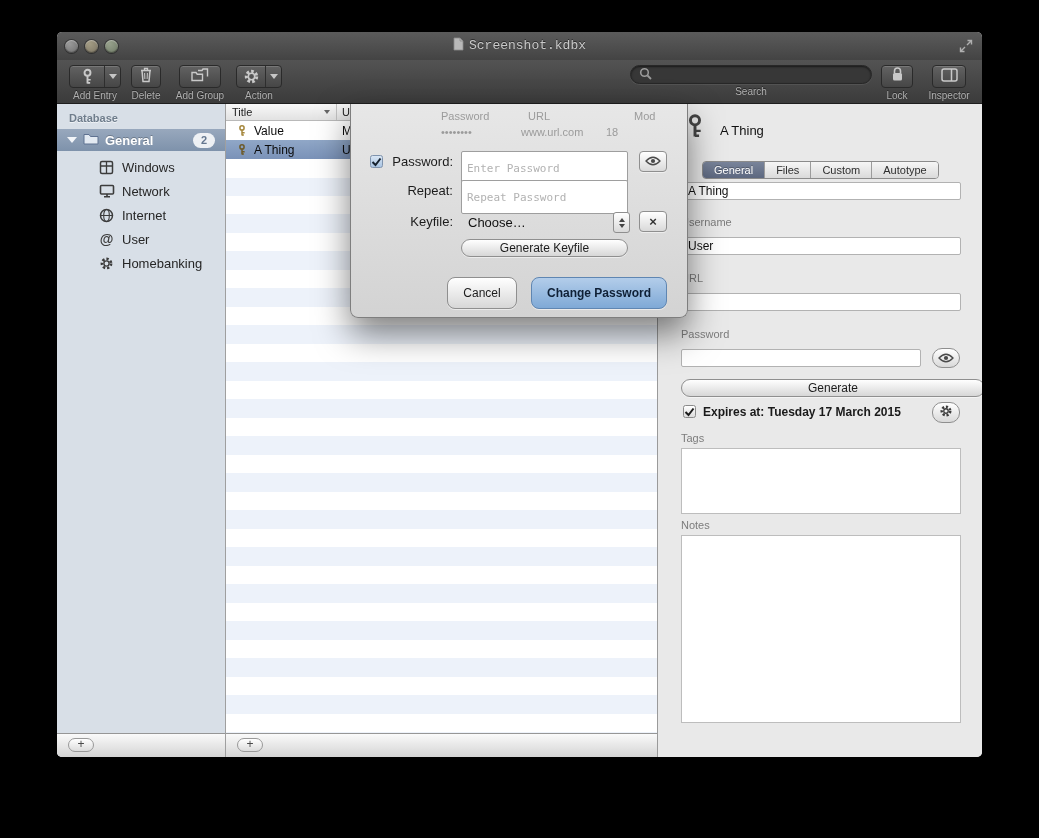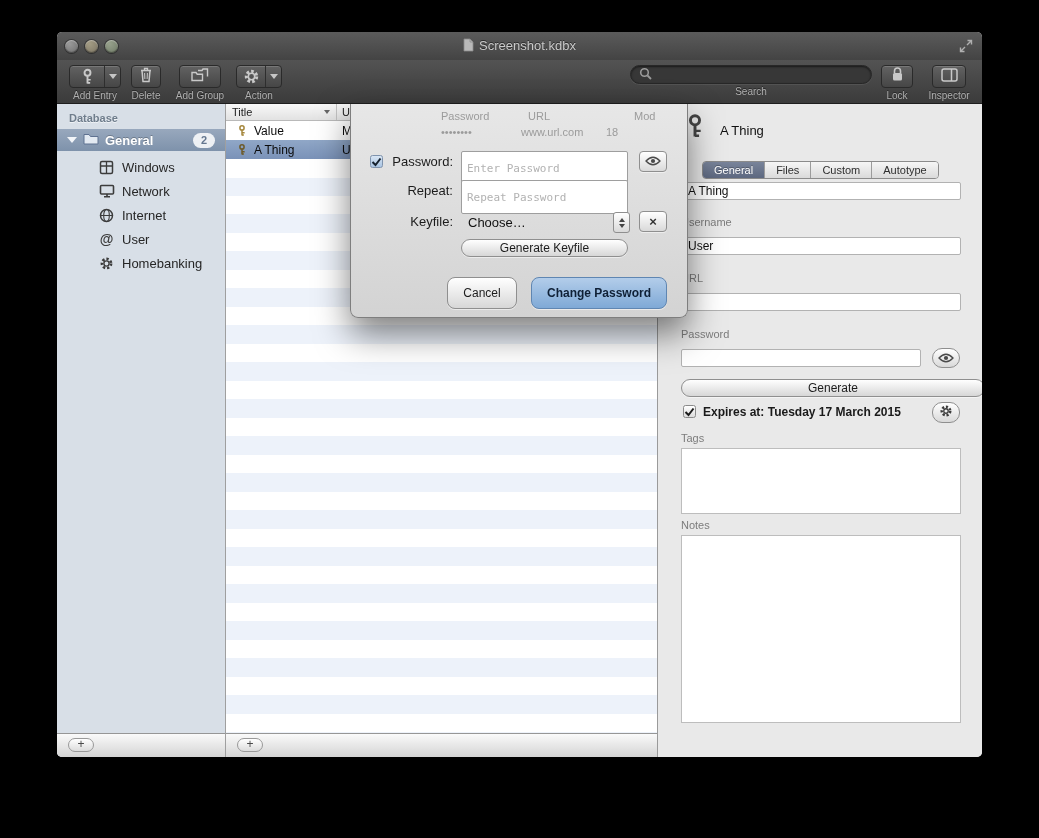--- a/index.html
+++ b/index.html
@@ -5,21 +5,21 @@
   * { margin:0; padding:0; box-sizing:border-box; }
   html,body { width:1039px; height:838px; background:#000; font-family:"Liberation Sans", sans-serif; }
   .screen { position:relative; width:1039px; height:838px; background:#000; overflow:hidden; }
 
   .window { position:absolute; left:57px; top:32px; width:925px; height:725px;
     border-radius:5px; overflow:hidden; background:#e9e9e9;
     box-shadow:0 0 0 1px #000, 0 22px 60px rgba(0,0,0,.85); }
 
   
   .titlebar { position:absolute; left:0; top:0; right:0; height:32px;
-    background:linear-gradient(#5b5b5b,#414141); border-bottom:1px solid #262626; }
+    background:linear-gradient(#5b5b5b,#414141); border-bottom:1px solid #262626;font-family:Liberation Mono, monospace; }
   .traffic { position:absolute; top:8px; width:13px; height:13px; border-radius:50%;
     box-shadow: inset 0 1px 1px rgba(255,255,255,.35), inset 0 -1px 1px rgba(0,0,0,.4), 0 0 0 1px rgba(0,0,0,.35); }
   .t-close{ left:8px;  background:radial-gradient(circle at 35% 30%, #9a9a9a, #6e6e6e); }
   .t-min  { left:28px; background:radial-gradient(circle at 35% 30%, #a39c84, #7b7463); }
   .t-zoom { left:48px; background:radial-gradient(circle at 35% 30%, #97a18c, #6f7a66); }
   .win-title { position:absolute; left:0; right:0; top:0; height:28px; line-height:28px;
     text-align:center; color:#c9c9c9; font-size:13px; text-shadow:0 -1px 0 rgba(0,0,0,.5); }
   .doc-icon { display:inline-block; vertical-align:-2px; margin-right:5px; }
   .fs-btn { position:absolute; right:9px; top:7px; width:14px; height:14px; }
 

